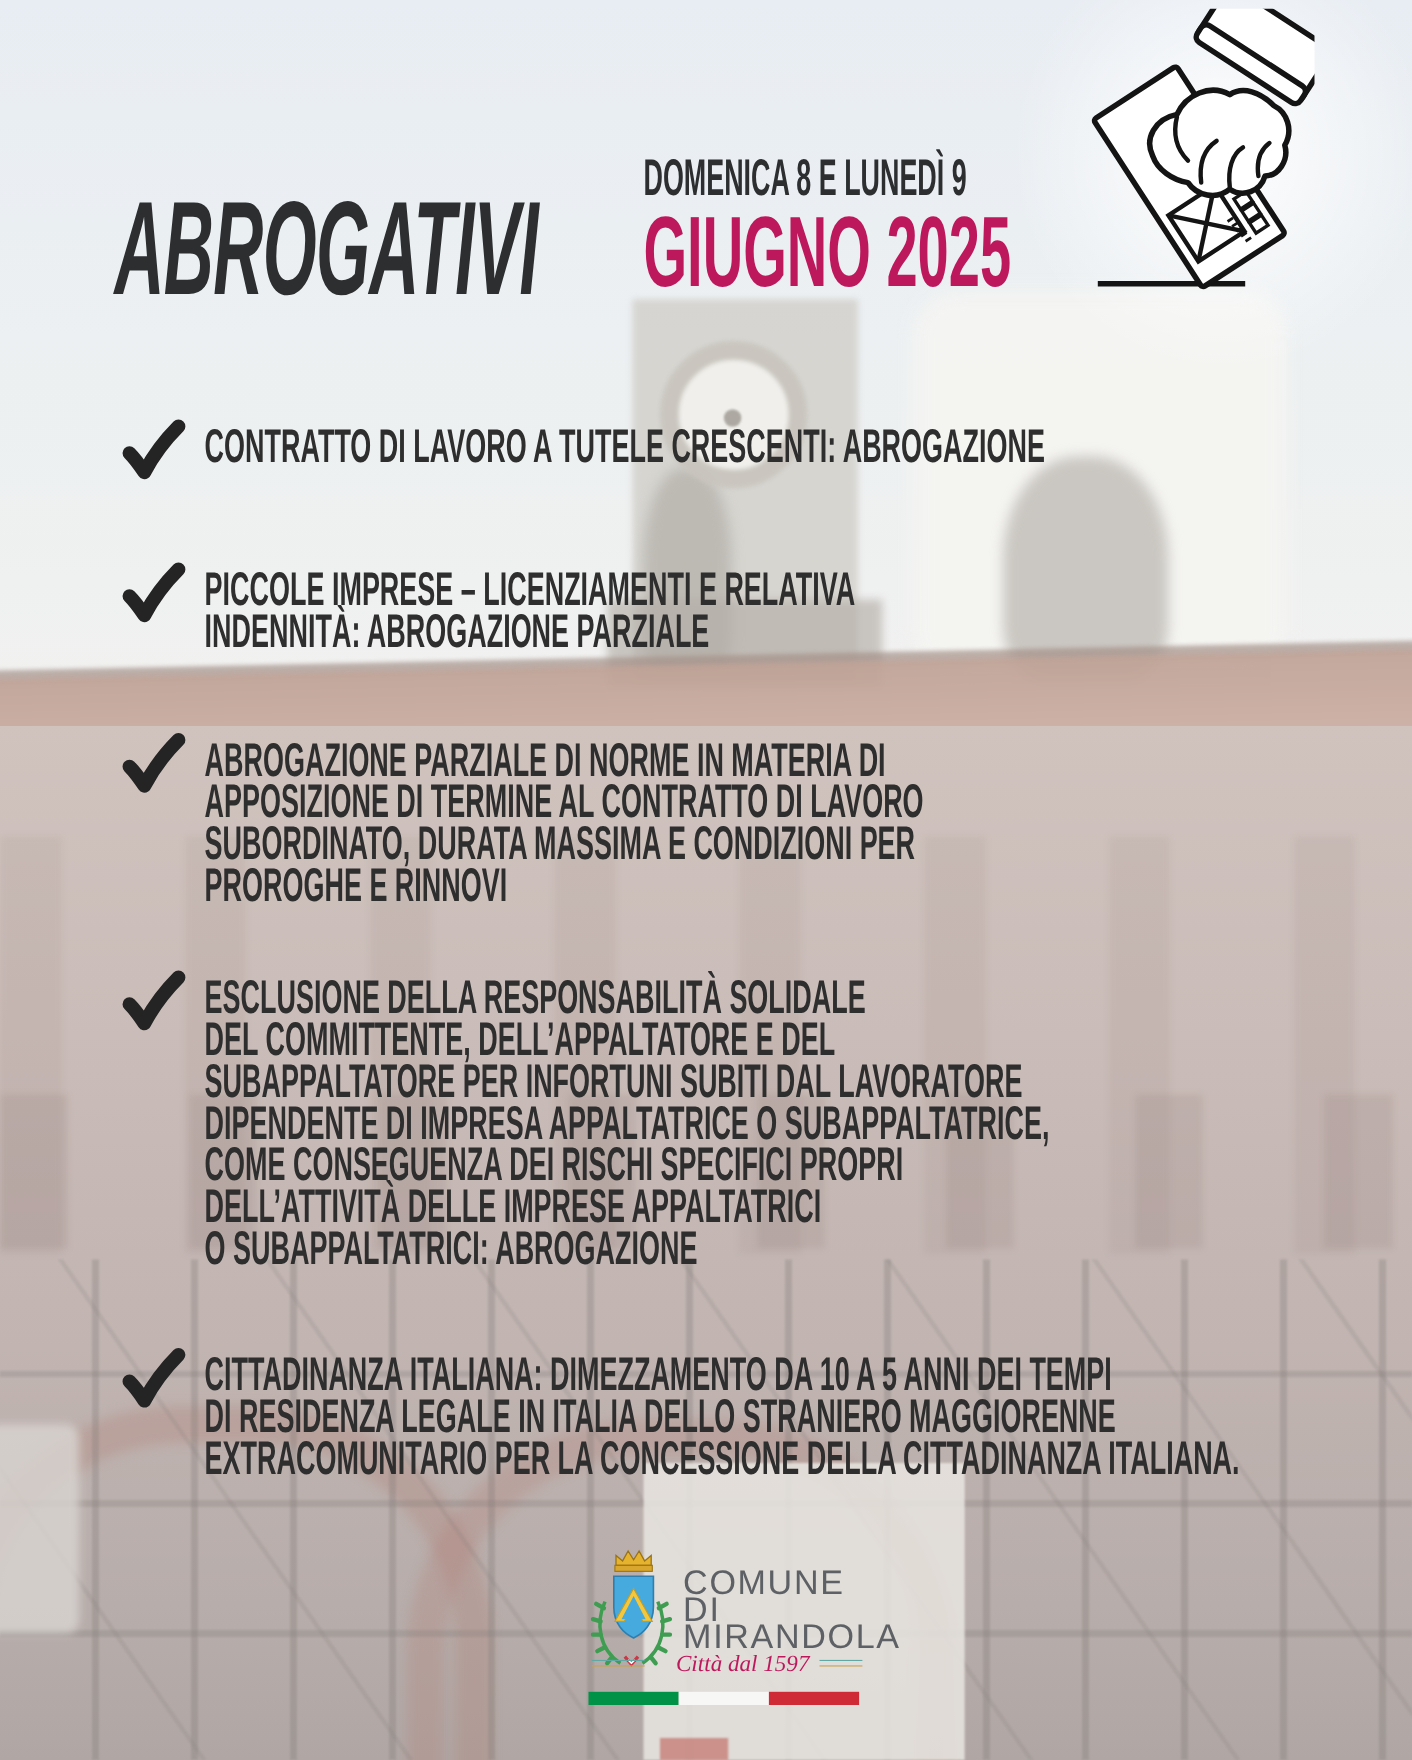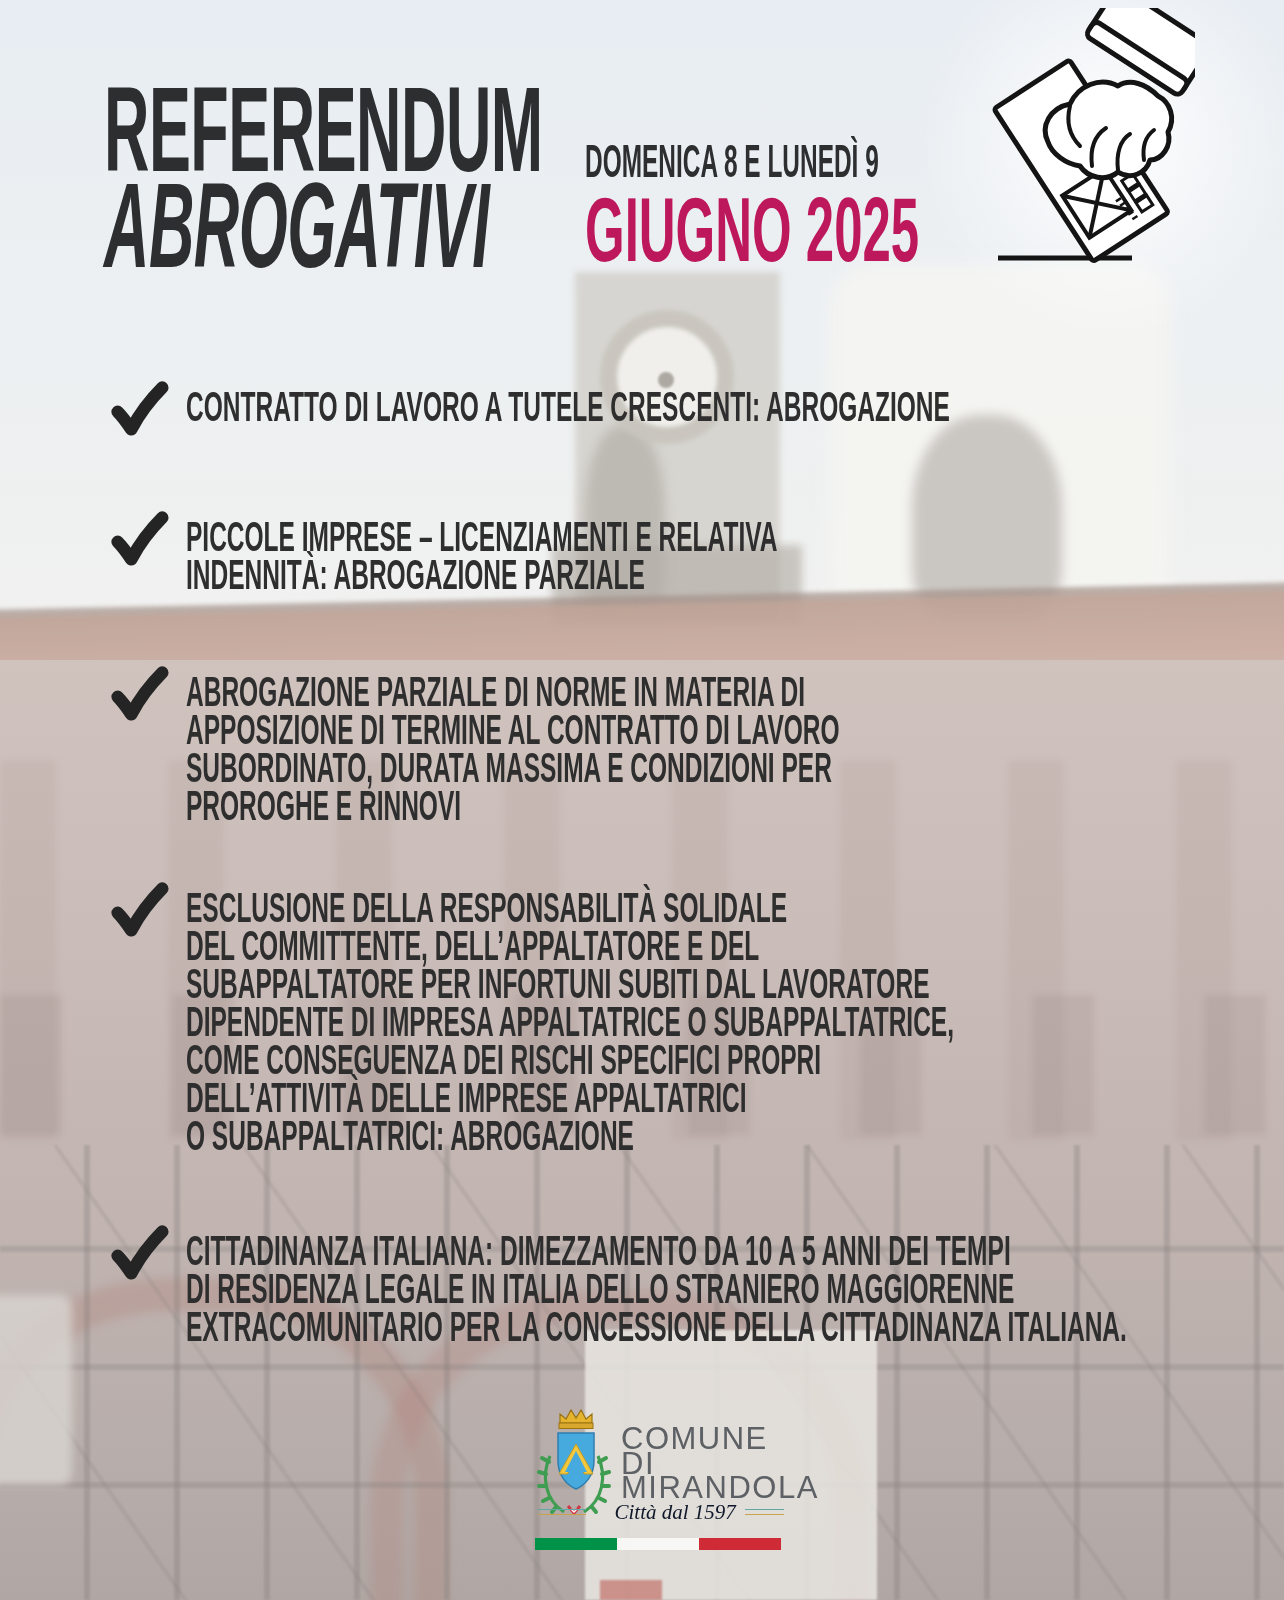--- a/index.html
+++ b/index.html
@@ -73,21 +73,21 @@
   
   #crest{position:absolute;left:537px;top:1406px;width:74px;height:114px;}
   .muni{position:absolute;left:621px;top:1427px;font-family:Liberation Sans, sans-serif;
         font-size:31px;line-height:24.5px;color:#5d6165;letter-spacing:1.5px;
         white-space:pre-line;}
   .tagline-row{position:absolute;left:538px;top:1501px;width:246px;height:22px;
         display:flex;align-items:center;gap:9px;}
   .tag-rule{height:4px;border-top:1.5px solid #5fa8a3;border-bottom:1.5px solid #c8a24c;}
   .tag-rule.l{width:68px;} .tag-rule.r{width:56px;}
   .tagline{font-family:"Liberation Serif",serif;font-style:italic;font-size:21px;
-        color:#0f172a;white-space:nowrap;margin-left:20px;}
+        color:#be185d;white-space:nowrap;margin-left:20px;}
   #flag{position:absolute;left:535px;top:1538px;width:246px;height:12px;display:flex;}
   #flag span{flex:1;}
   .flag-green{background:#009246;} .flag-white{background:#f7f7f5;} .flag-red{background:#ce2b37;}
 </style>
 </head>
 <body>
 
 <div id="bg">
   <div class="bglayer sky"></div>
   <div class="bglayer tower"></div>
@@ -106,23 +106,20 @@
   <div class="bglayer arch2"></div>
   <div class="bglayer scaffold"></div>
   <div class="bglayer lampL"></div>
   <div class="bglayer banner"></div>
   <div class="bglayer banner-red"></div>
   <div class="bglayer halo"></div>
 </div>
 
 <div id="content">
 
-  <div class="title-line" id="title1">
-    <span class="cond sx52">REFERENDUM</span>
-  </div>
   <div class="title-line" id="title2">
     <span class="cond sx52">ABROGATIVI</span>
   </div>
 
   <div class="date-line1">
     <span class="cond sx52">DOMENICA 8 E LUNEDÌ 9</span>
   </div>
   <div class="date-line2">
     <span class="cond sx56">GIUGNO 2025</span>
   </div>

